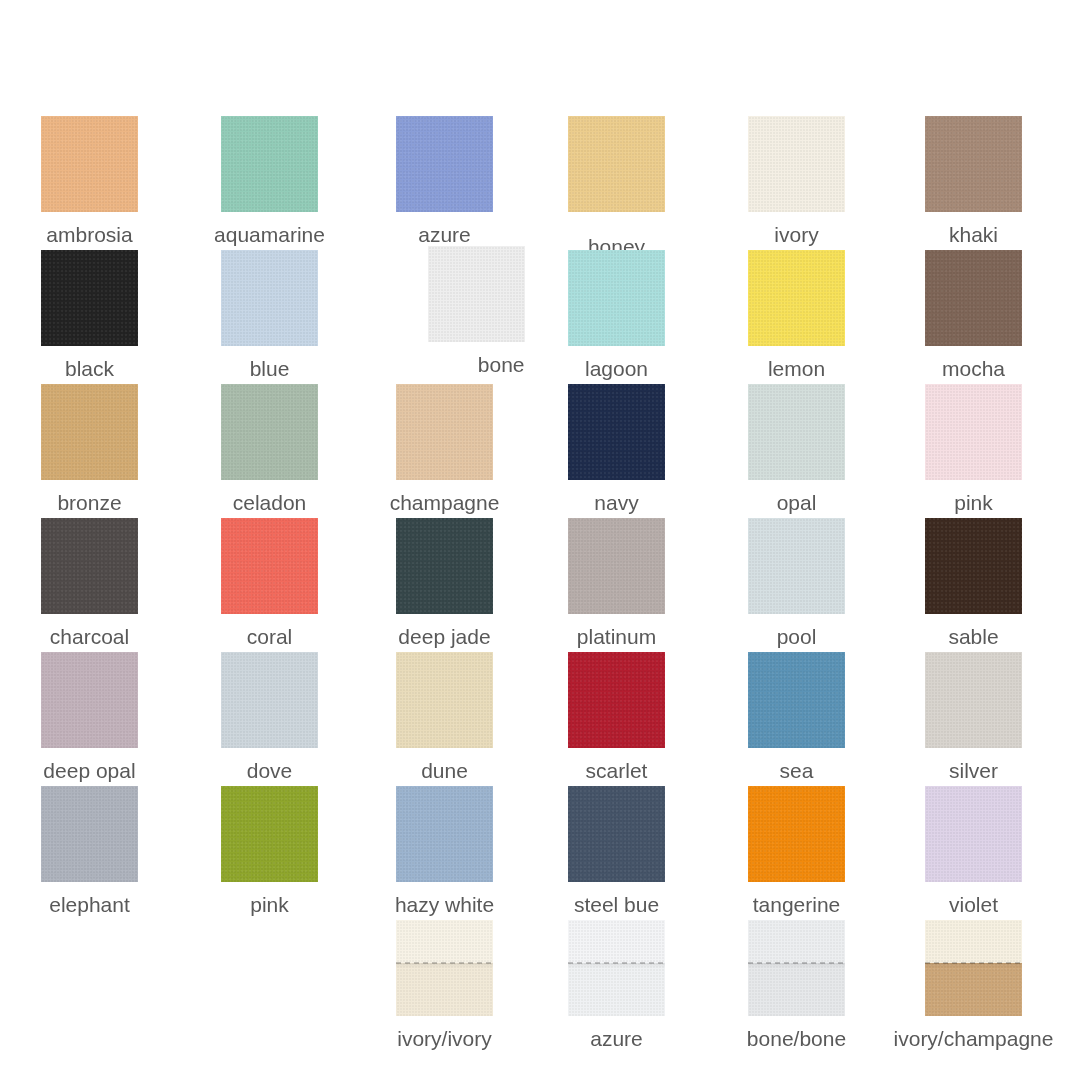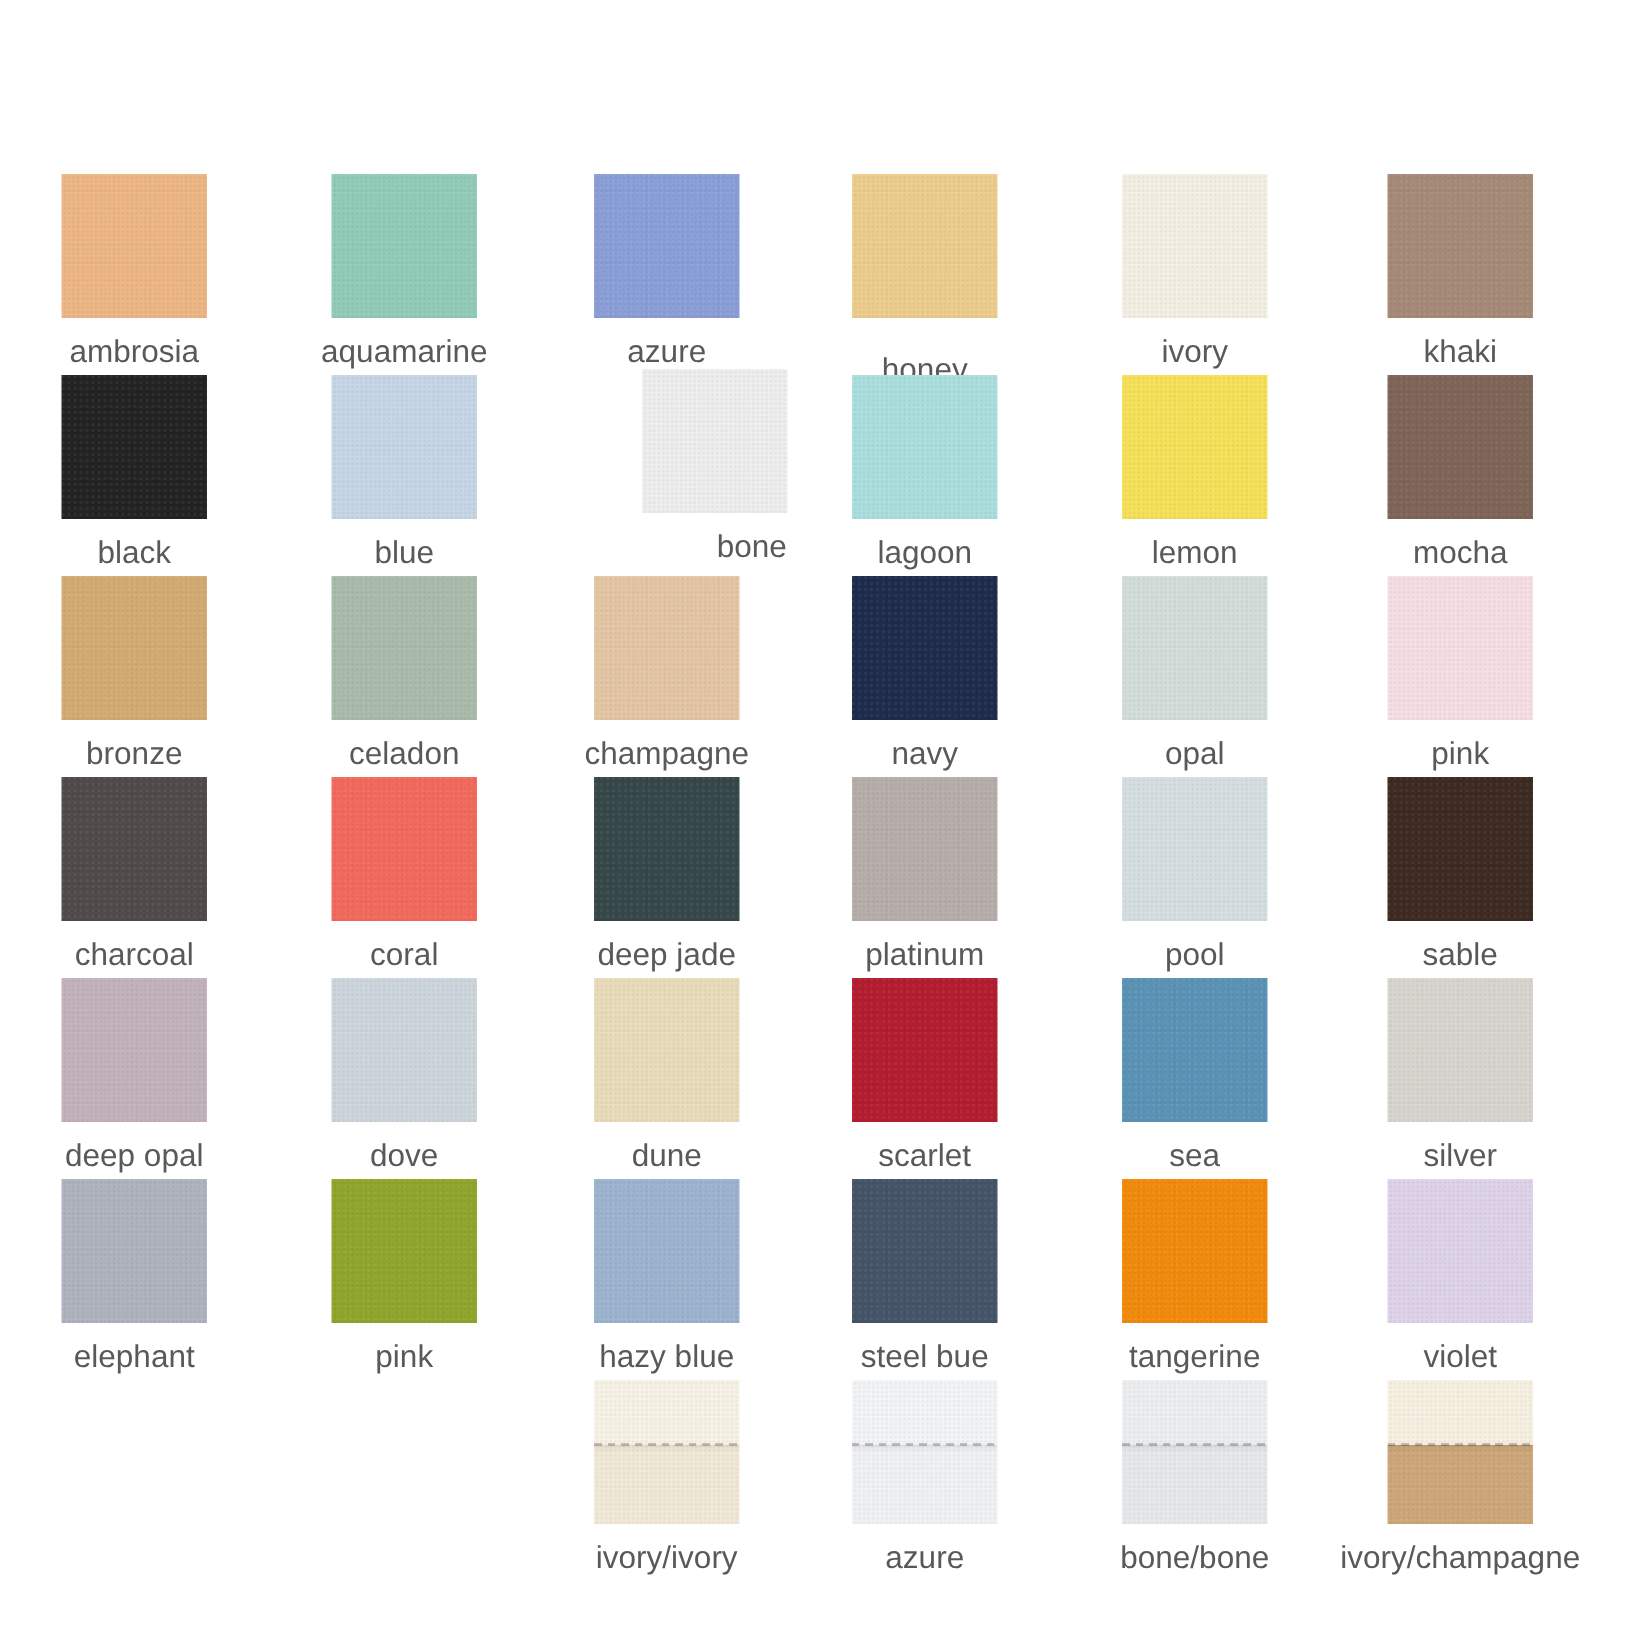--- a/index.html
+++ b/index.html
@@ -220,21 +220,21 @@
     <div class="swatch-cell" style="left: 9.5px; top: 738px;">
       <div class="swatch-chip solid" style="--chip: #aeb3bd;"></div>
       <div class="swatch-label">elephant</div>
     </div>
     <div class="swatch-cell" style="left: 189.5px; top: 738px;">
       <div class="swatch-chip solid" style="--chip: #8fa62c;"></div>
       <div class="swatch-label">pink</div>
     </div>
     <div class="swatch-cell" style="left: 364.5px; top: 738px;">
       <div class="swatch-chip solid" style="--chip: #9cb4cf;"></div>
-      <div class="swatch-label">hazy blue</div>
+      <div class="swatch-label">hazy white</div>
     </div>
     <div class="swatch-cell" style="left: 536.5px; top: 738px;">
       <div class="swatch-chip solid" style="--chip: #455468;"></div>
       <div class="swatch-label">steel bue</div>
     </div>
     <div class="swatch-cell" style="left: 716.5px; top: 738px;">
       <div class="swatch-chip solid" style="--chip: #f28a0c;"></div>
       <div class="swatch-label">tangerine</div>
     </div>
     <div class="swatch-cell" style="left: 893.5px; top: 738px;">

